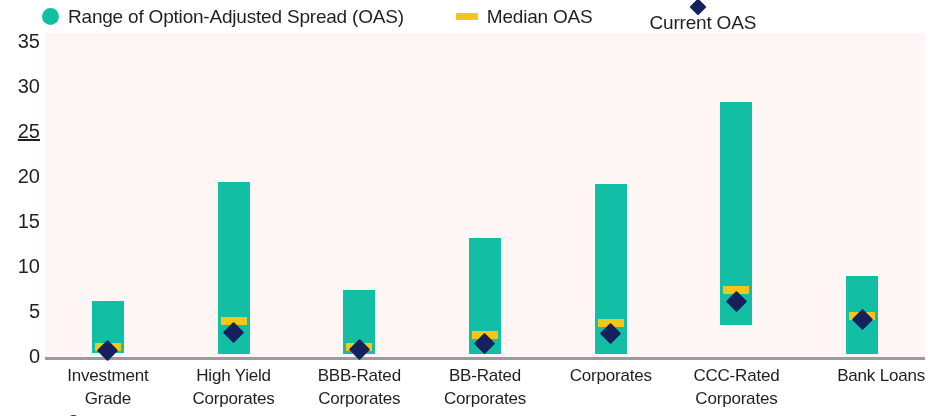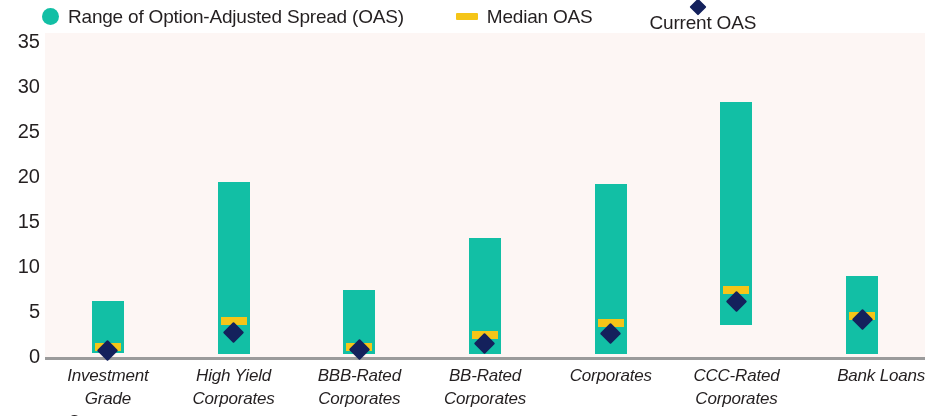--- a/index.html
+++ b/index.html
@@ -67,21 +67,21 @@
   .bar-median{
     position:absolute;background:#f5c518;height:8px;
   }
   .bar-current{
     position:absolute;background:#14215c;
     width:15px;height:15px;transform:rotate(45deg);
     border-radius:1px;
   }
 
   
-  .xlabels{position:absolute;left:45px;top:364px;width:880px;height:52px;font-style:italic;}
+  .xlabels{position:absolute;left:45px;top:364px;width:880px;height:52px;}
   .xlabel{
     position:absolute;top:0;text-align:center;
     font-size:17px;line-height:23px;color:#231f20;letter-spacing:-0.2px;
   }
   .xlabel span{display:block;}
 </style>
 </head>
 <body>
 
 <div id="root">
@@ -102,21 +102,21 @@
       <span class="legend-label">Current OAS</span>
     </div>
   </div>
 
   <div class="plot-area"></div>
   <div class="axis-line"></div>
 
   <div class="yaxis" id="yaxis">
       <div class="ytick" style="top: 31px;">35</div>
       <div class="ytick" style="top: 76px;">30</div>
-      <div class="ytick" style="top: 121px;">25</div>
+      <div class="ytick" style="top: 121px; text-decoration: underline;">25</div>
       <div class="ytick" style="top: 166px;">20</div>
       <div class="ytick" style="top: 211px;">15</div>
       <div class="ytick" style="top: 256px;">10</div>
       <div class="ytick" style="top: 301px;">5</div>
       <div class="ytick" style="top: 346px;">0</div>
     </div>
 
   <div class="bars" id="bars">
       <div class="bar-group" style="left: 0px; width: 125.714px;">
         <div class="bar-range" style="left: 46.8571px; width: 32px; top: 301.2px; height: 52.2px; background: rgb(18, 191, 165);"></div>

